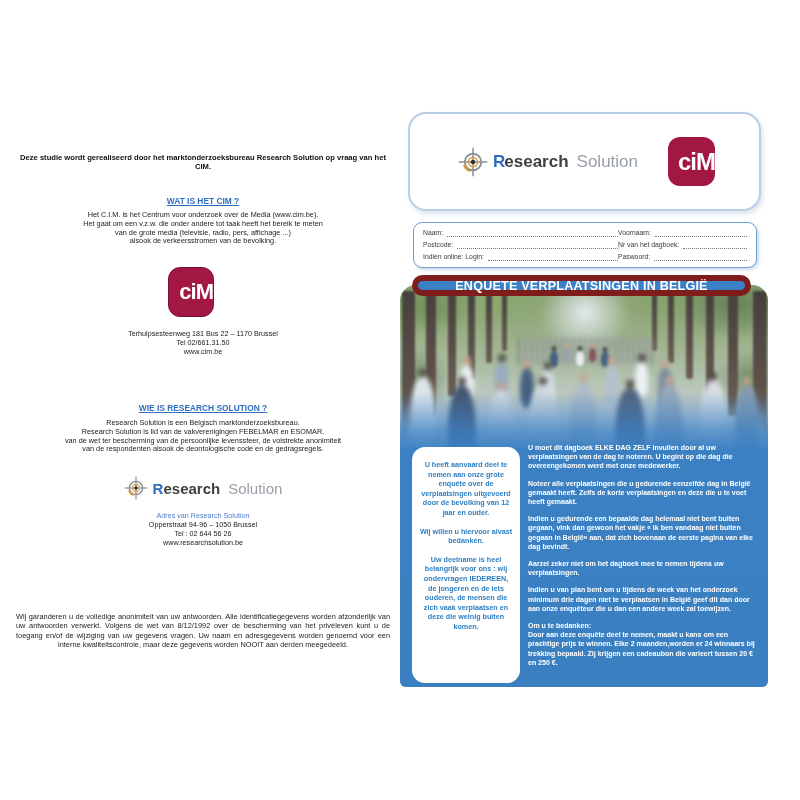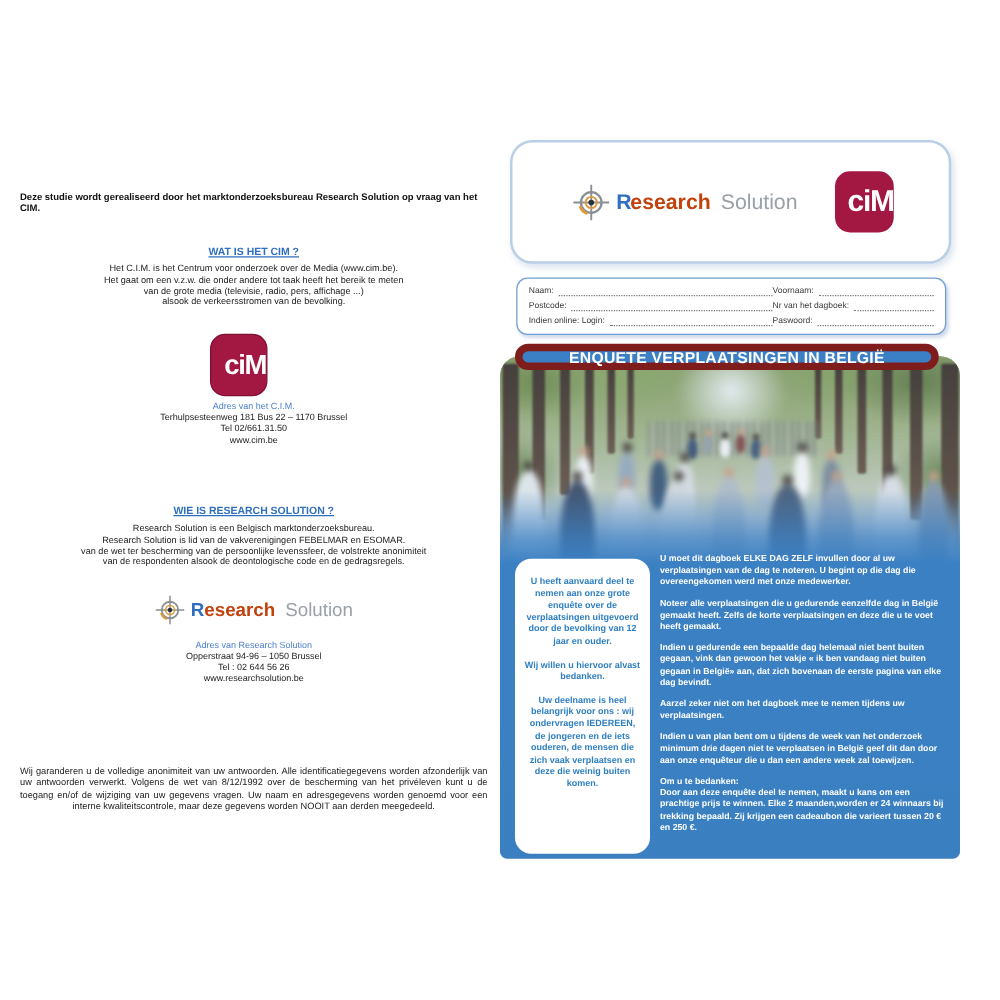--- a/index.html
+++ b/index.html
@@ -1,33 +1,33 @@
 <!DOCTYPE html>
 <html><head>
 <meta charset="utf-8">
 <style>
   html,body{margin:0;padding:0;background:#ffffff;}
   body{width:800px;height:800px;position:relative;font-family:"Liberation Sans",sans-serif;-webkit-font-smoothing:antialiased;}
 
   
   .left-page{position:absolute;left:16px;top:0;width:374px;height:800px;}
-  .intro{position:absolute;top:153px;left:0;width:100%;font-size:7.6px;font-weight:bold;color:#111;line-height:9px;}
+  .intro{position:absolute;top:153px;left:0;width:100%;text-align:center;font-size:7.6px;font-weight:bold;color:#111;line-height:9px;}
   .sec-head{position:absolute;left:0;width:100%;text-align:center;color:#2f6fc0;font-weight:bold;font-size:8.4px;text-decoration:underline;}
   .cpar{position:absolute;left:0;width:100%;text-align:center;font-size:7.3px;color:#222;line-height:8.8px;}
   .cpar div{white-space:nowrap;}
   .addr-head{position:absolute;left:0;width:100%;text-align:center;color:#4a7fc9;font-size:7.2px;}
   .addr{position:absolute;left:0;width:100%;text-align:center;color:#222;font-size:7.2px;line-height:9px;}
   .cim-box{background:#a31743;color:#fff;display:flex;align-items:center;justify-content:flex-end;font-weight:bold;letter-spacing:-1px;border-radius:12px;}
   .cim-box-left{position:absolute;left:152px;top:267px;width:44px;height:48px;font-size:22px;border:1px solid #7d1033;}
   .privacy{position:absolute;top:612px;left:0;width:374px;font-size:7.4px;color:#222;line-height:9.4px;text-align:justify;text-align-last:center;}
 
   
   .rs-logo{display:flex;align-items:center;justify-content:center;gap:5px;}
   .rs-logo .r-cap{color:#2f6fc1;font-weight:bold;}
-  .rs-logo .r-rest{color:#c2410c;font-weight:bold;}
+  .rs-logo .r-rest{color:#404040;font-weight:bold;}
   .rs-logo .sol{color:#9aa0a8;font-weight:normal;margin-left:3px;}
   .rs-logo-left{position:absolute;left:0;top:476px;width:100%;font-size:15px;}
   .rs-icon{flex:0 0 auto;}
 
   
   .logo-box{position:absolute;left:408px;top:112px;width:349px;height:95px;background:#fff;border:2px solid #b9cfe6;border-radius:18px;box-shadow:2px 3px 5px rgba(120,150,190,.25);display:flex;align-items:center;}
   .logo-box .rs-logo{font-size:17px;margin-left:48px;}
   .cim-box-right{width:47px;height:49px;font-size:24px;margin-left:auto;margin-right:44px;}
 
   .form-box{position:absolute;left:413px;top:222px;width:344px;height:46px;background:#fff;border:1.5px solid #6f9fd4;border-radius:9px;box-shadow:2px 2px 3px rgba(120,150,190,.35);padding:4px 9px;box-sizing:border-box;display:flex;flex-direction:column;justify-content:space-around;}
@@ -84,21 +84,20 @@
     <div>Het C.I.M. is het Centrum voor onderzoek over de Media (www.cim.be).</div>
     <div>Het gaat om een v.z.w. die onder andere tot taak heeft het bereik te meten</div>
     <div>van de grote media (televisie, radio, pers, affichage ...)</div>
     <div>alsook de verkeersstromen van de bevolking.</div>
   </div>
 
   <div class="cim-box cim-box-left">
     <span>ciM</span>
   </div>
 
-  <div class="addr-head" style="top:320px;">Adres van het C.I.M.</div>
   <div class="addr" style="top:329px;">
     <div>Terhulpsesteenweg 181 Bus 22 – 1170 Brussel</div>
     <div>Tel  02/661.31.50</div>
     <div>www.cim.be</div>
   </div>
 
   <div class="sec-head" style="top:403px;">WIE IS RESEARCH SOLUTION ?</div>
   <div class="cpar" style="top:419px;">
     <div>Research Solution is een Belgisch marktonderzoeksbureau.</div>
     <div>Research Solution is lid van de vakverenigingen  FEBELMAR en ESOMAR.</div>

